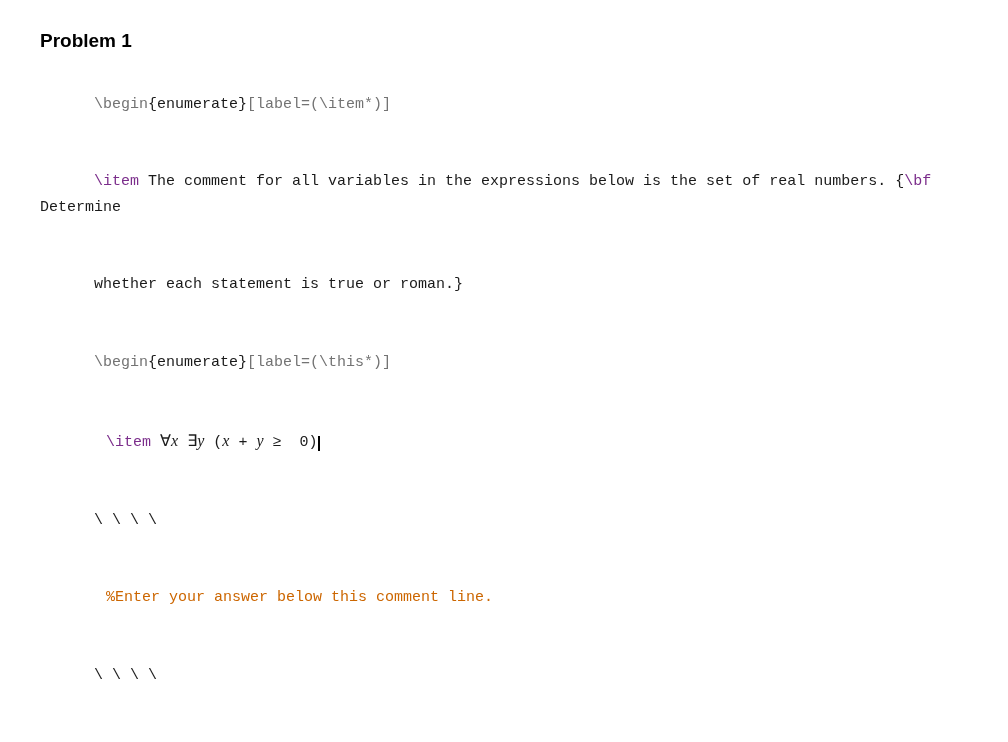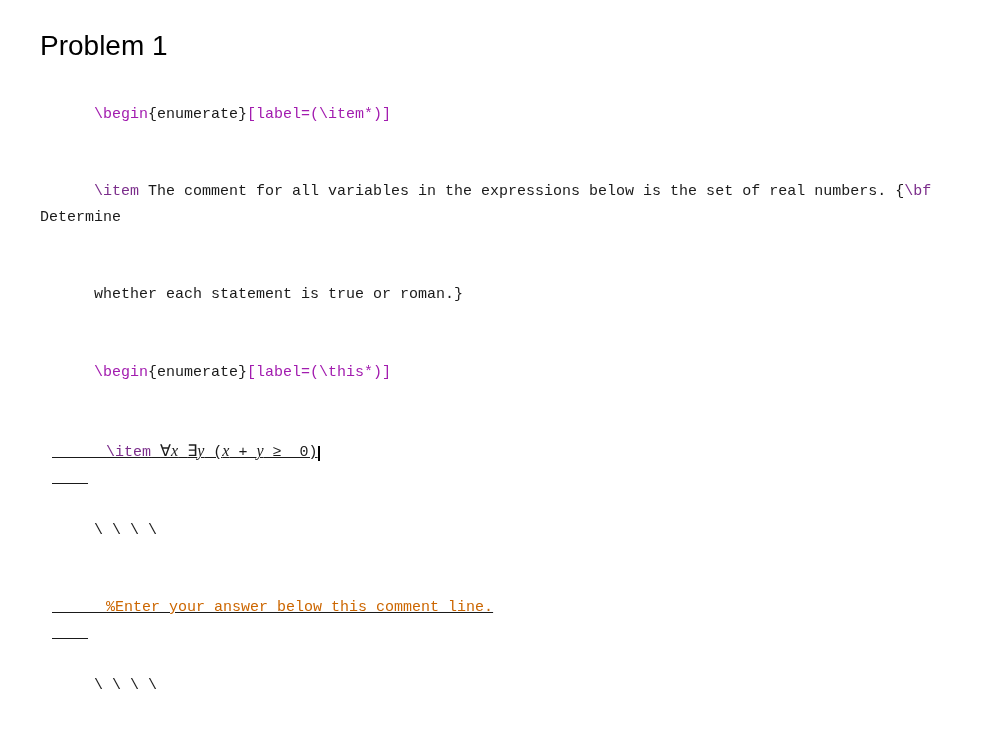--- a/index.html
+++ b/index.html
@@ -13,34 +13,34 @@
       font-family: 'Courier New', Courier, monospace;
       font-size: 15px;
       color: #1a1a1a;
       padding: 30px 40px;
       width: 1008px;
       min-height: 742px;
     }
 
     .problem-title {
       font-family: Arial, Helvetica, sans-serif;
-      font-size: 28px;
-      font-weight: normal;
+      font-size: 19px;
+      font-weight: bold;
       margin-bottom: 14px;
       color: #000000;
     }
 
     .latex-line {
       line-height: 1.7;
       white-space: pre-wrap;
       margin: 1px 0;
     }
 
     .green {
-      color: #a21caf;
+      color: #737373;
     }
 
     .purple {
       color: #7b2d8b;
     }
 
     .orange-comment {
       color: #cc6600;
     }
 
@@ -50,21 +50,20 @@
       font-size: 16px;
     }
 
     .math-symbol {
       font-family: 'Times New Roman', Times, serif;
       font-size: 16px;
     }
 
     .indent1 {
       margin-left: 12px;
-      text-decoration: underline;
     }
 
     .cursor {
       display: inline-block;
       width: 2px;
       height: 1em;
       background: #000;
       vertical-align: text-bottom;
       animation: blink 1s step-end infinite;
     }

